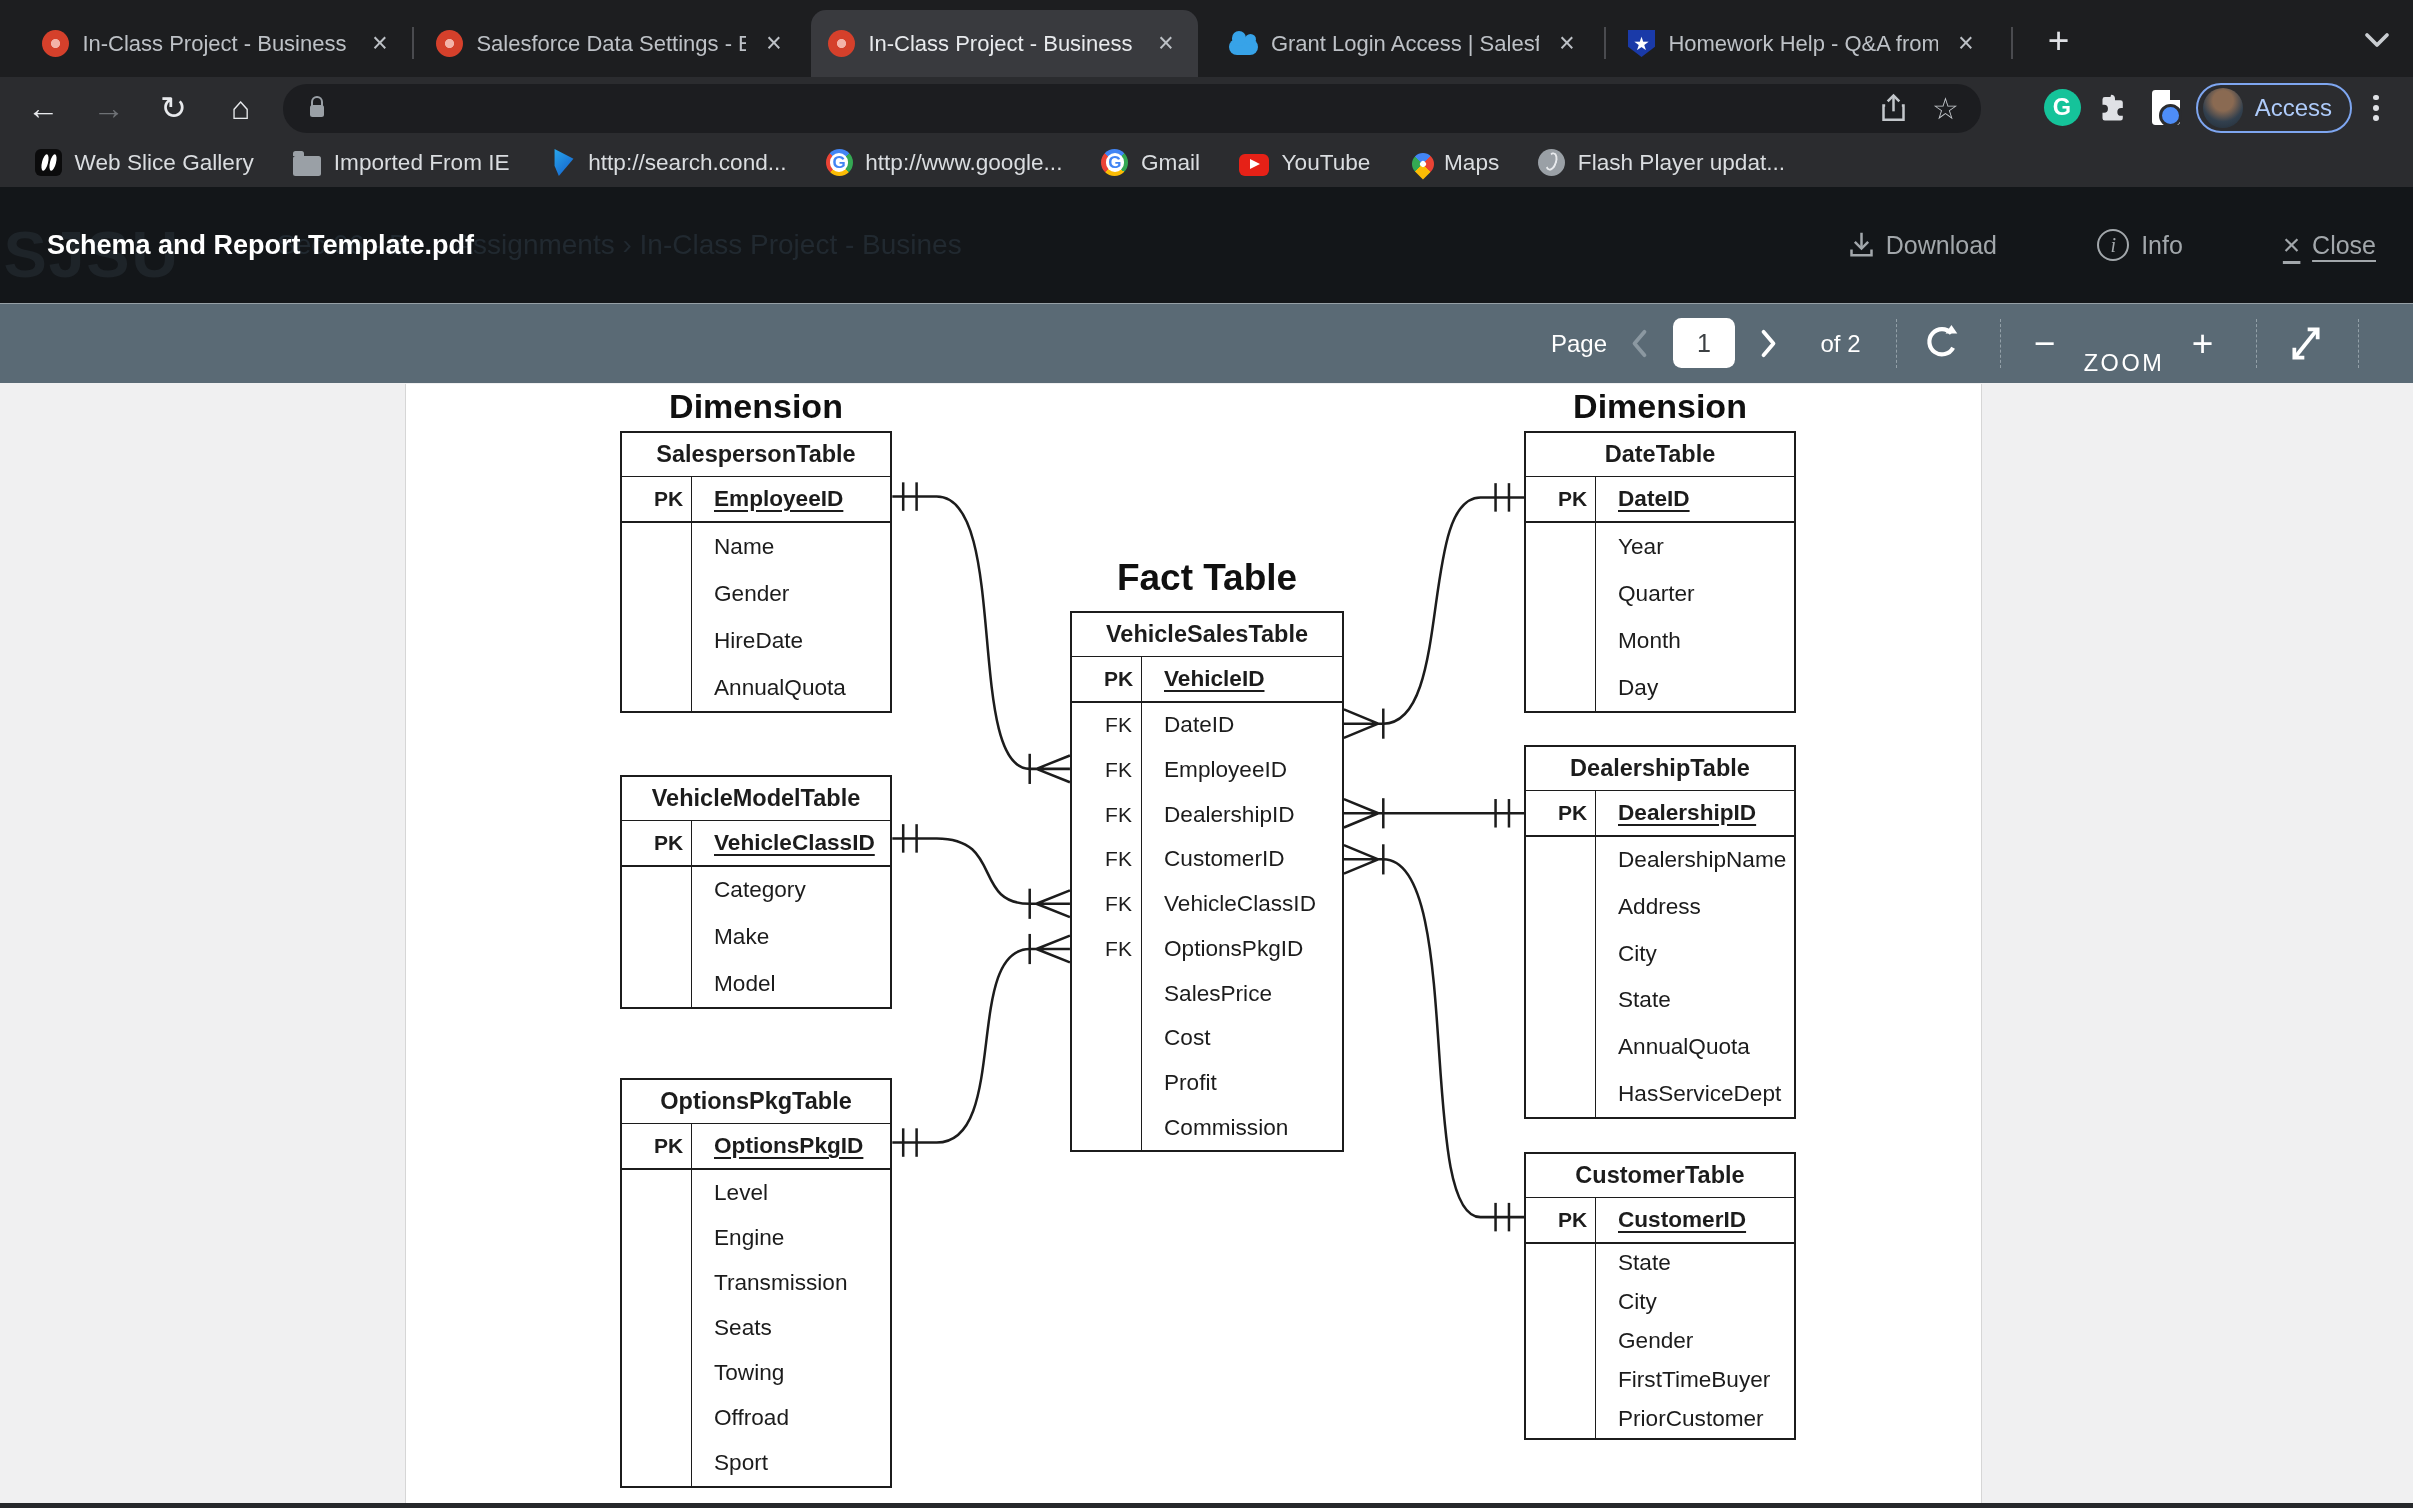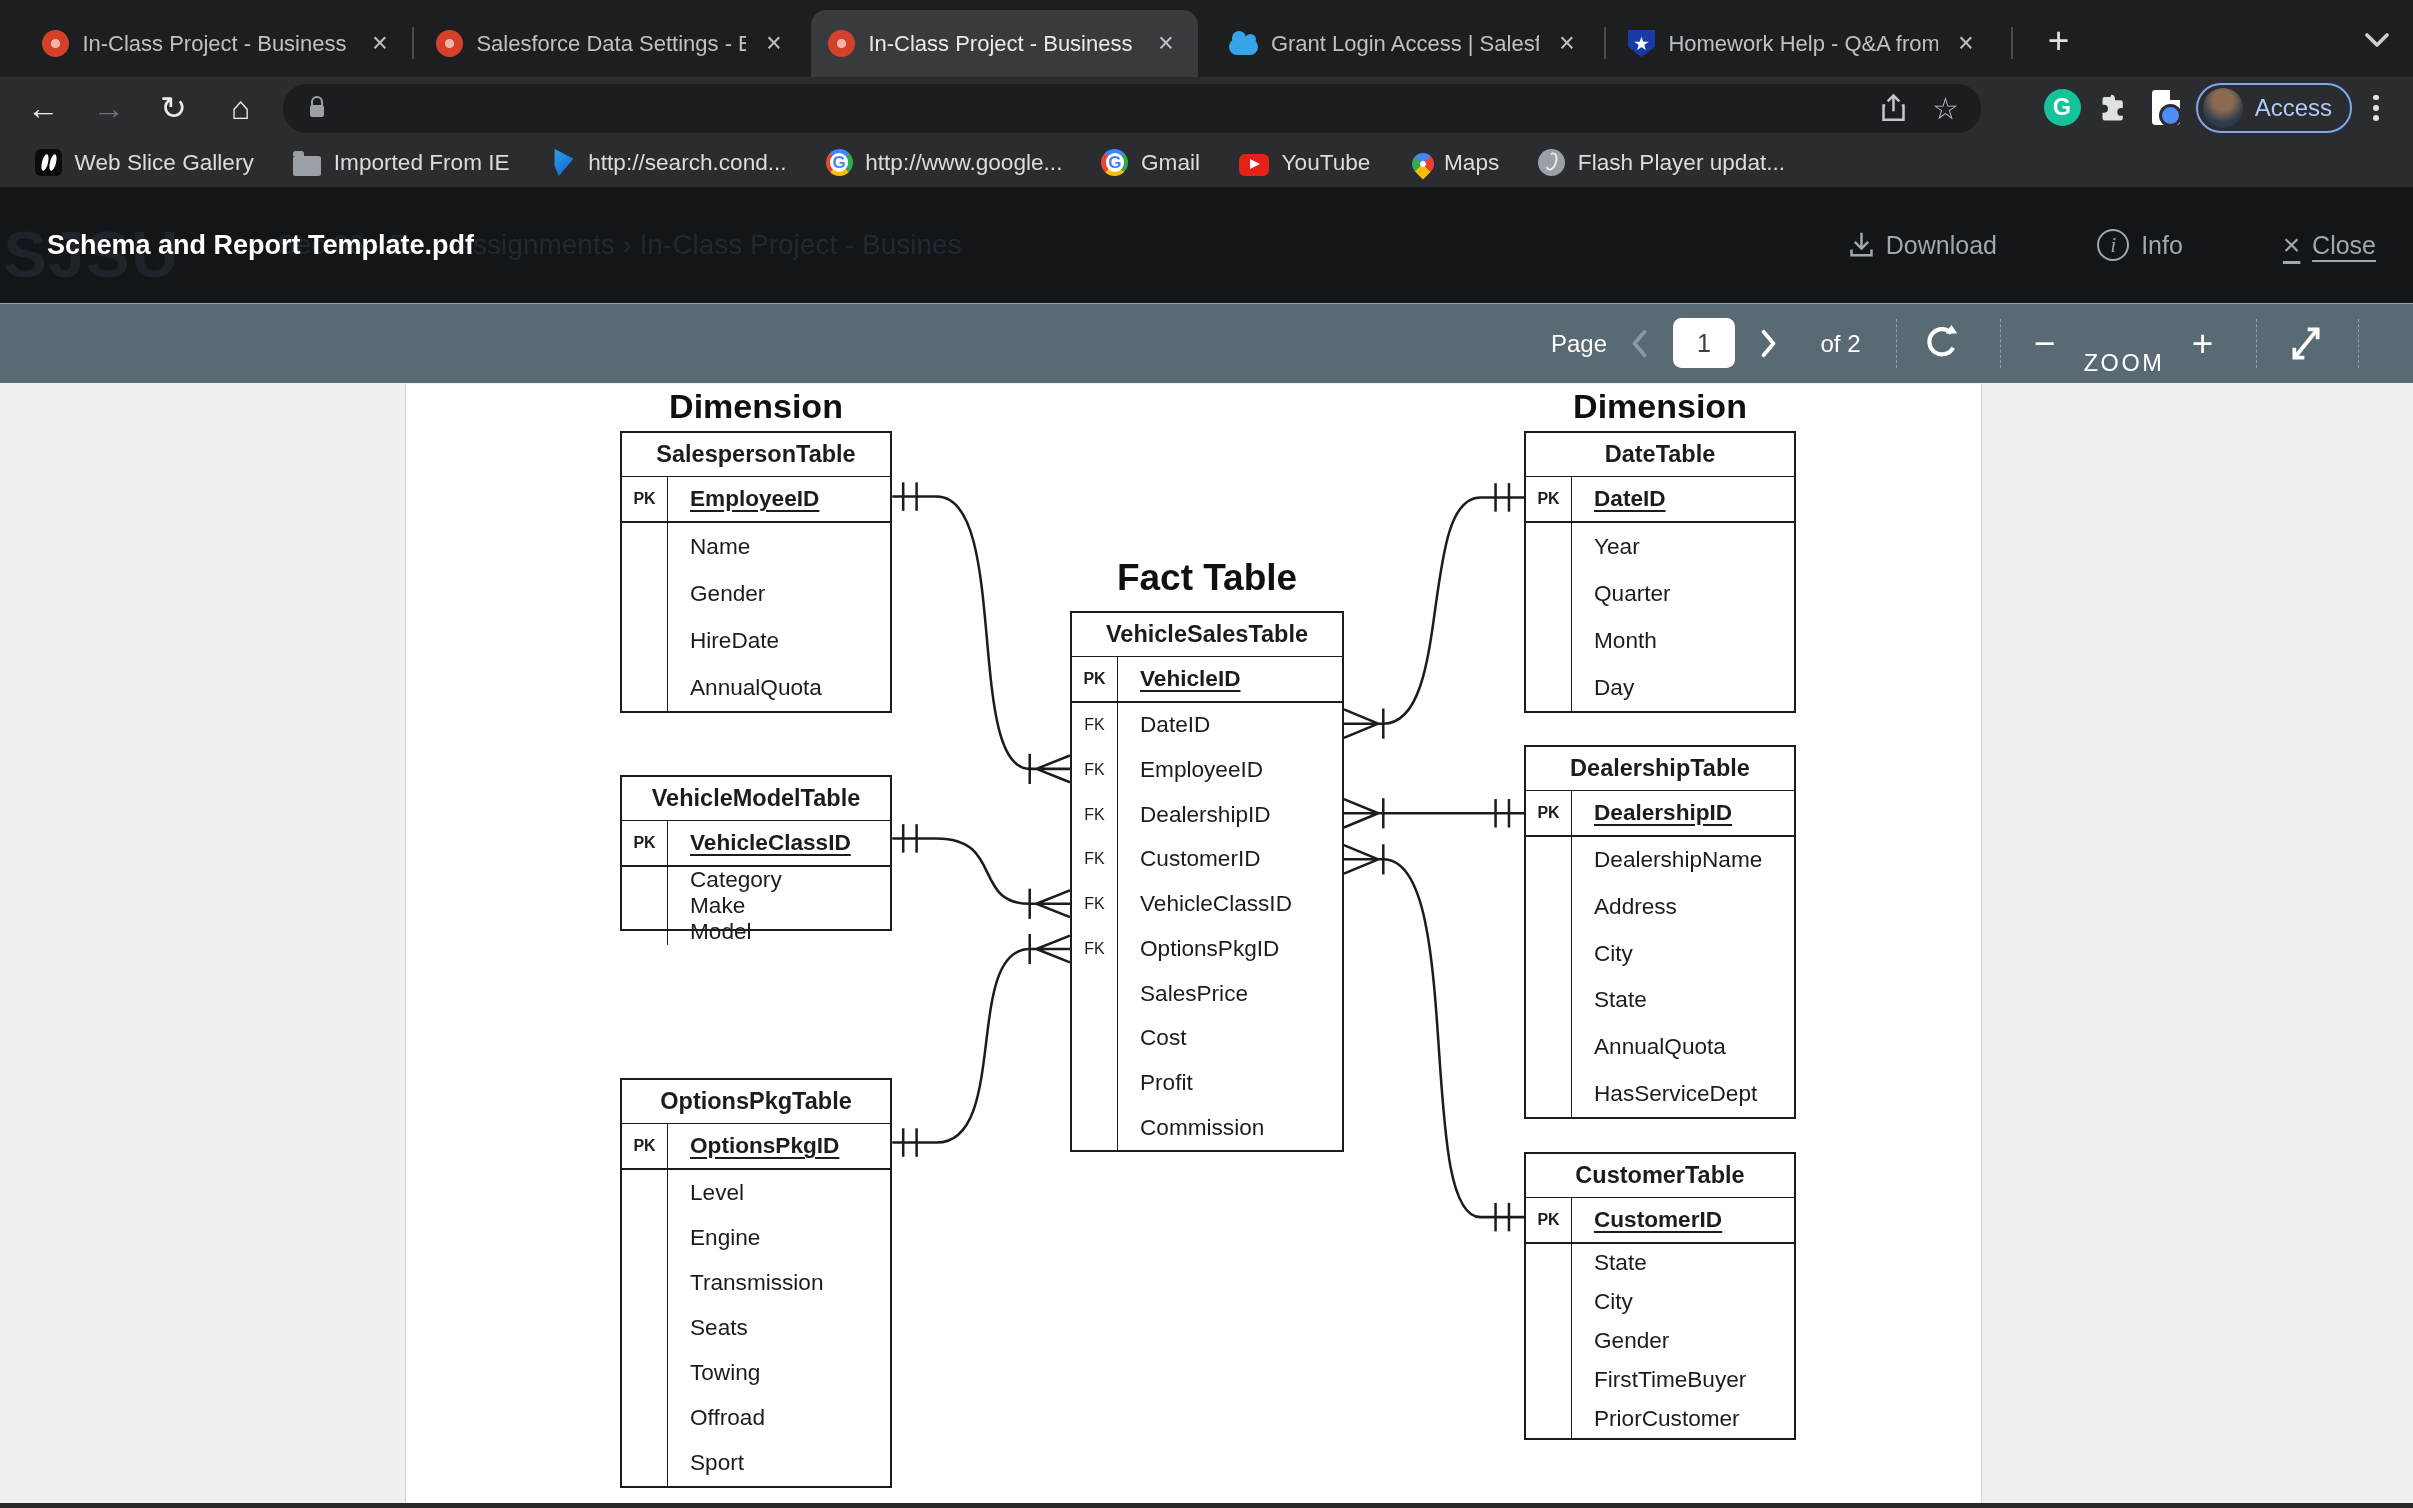--- a/index.html
+++ b/index.html
@@ -109,21 +109,21 @@
 
   
   .ertable{position:absolute;background:#fff;border:2.5px solid #1c1c1c;box-sizing:border-box;
       display:flex;flex-direction:column;color:#1c1c1c;}
   .er-title{height:43px;flex:0 0 auto;display:flex;align-items:center;justify-content:center;
       font-size:23.5px;font-weight:700;border-bottom:1.7px solid #1c1c1c;}
   .er-body{flex:1;display:flex;flex-direction:column;}
   .er-row{flex:1;display:flex;align-items:stretch;}
   .er-row.pk{flex:0 0 44px;border-bottom:2.5px solid #1c1c1c;}
   .er-key{flex:0 0 45px;border-right:1.7px solid #1c1c1c;display:flex;align-items:center;
-      justify-content:center;font-size:16px;}
+      justify-content:center;font-size:21px;padding-left:24px;}
   .er-row.pk .er-key{font-weight:700;}
   .er-field{flex:1;display:flex;align-items:center;padding-left:22px;font-size:22.6px;}
   .er-field.u{font-weight:700;text-decoration:underline;text-underline-offset:4.2px;}
   svg.rel{position:absolute;left:0;top:0;pointer-events:none;}
 </style>
 </head>
 <body>
 
 <div class="screen">
 
@@ -312,21 +312,21 @@
           <div class="er-row">
             <div class="er-key"></div>
             <div class="er-field">HireDate</div>
           </div>
           <div class="er-row">
             <div class="er-key"></div>
             <div class="er-field">AnnualQuota</div>
           </div>
         </div>
       </div>
-    <div class="ertable" style="left:620px;top:391px;width:272px;height:156px">
+    <div class="ertable" style="left:620px;top:391px;width:272px;height:234px">
         <div class="er-title">VehicleModelTable</div>
         <div class="er-body">
           <div class="er-row pk">
             <div class="er-key">PK</div>
             <div class="er-field u">VehicleClassID</div>
           </div>
           <div class="er-row">
             <div class="er-key"></div>
             <div class="er-field">Category</div>
           </div>

